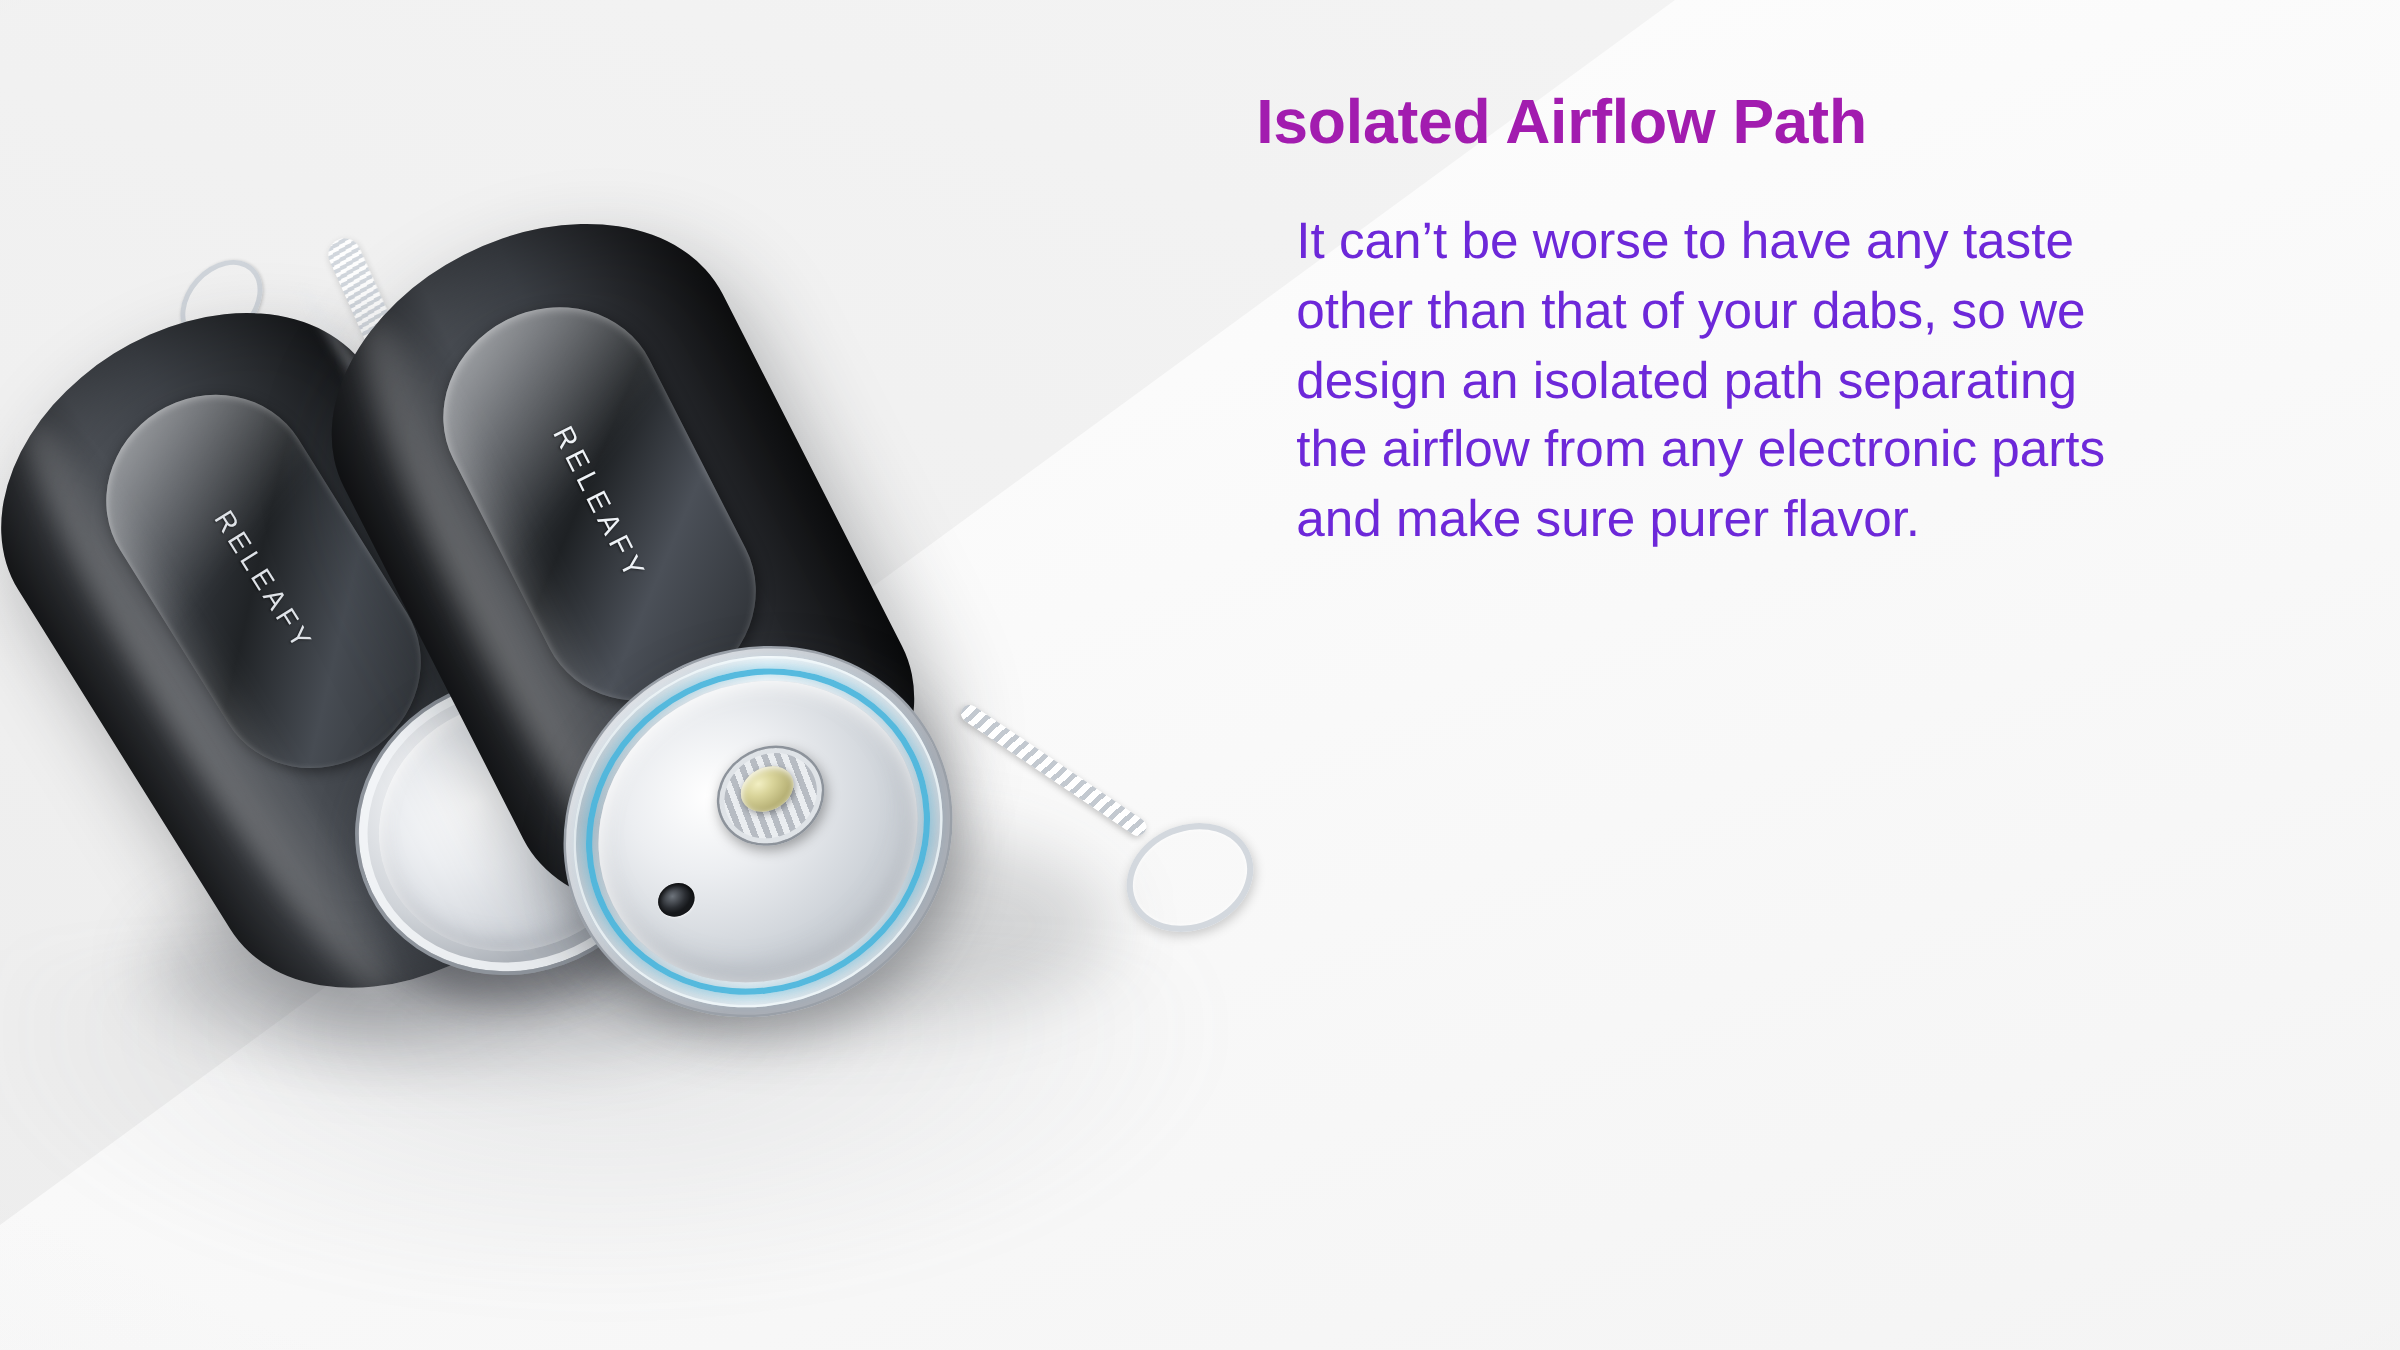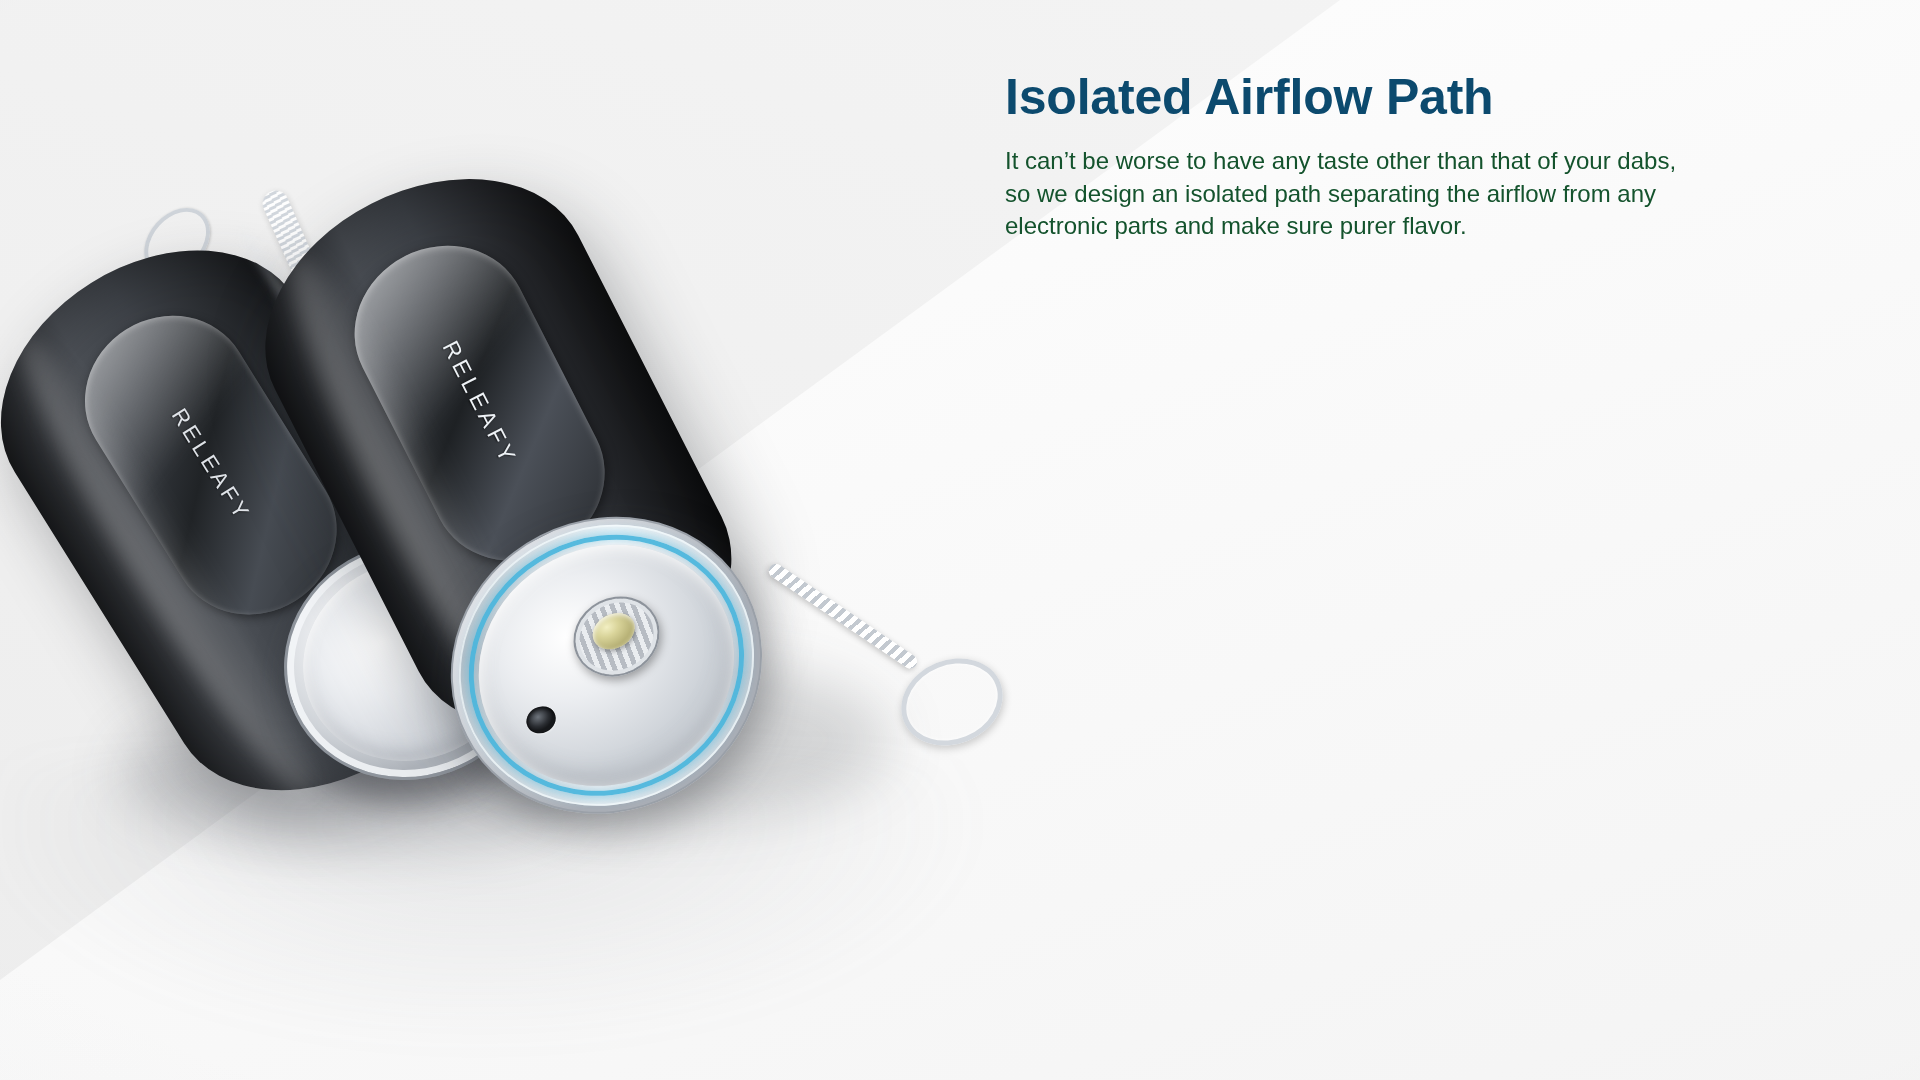--- a/index.html
+++ b/index.html
@@ -266,28 +266,29 @@
   .shadow-right{
     position:absolute; left:430px; top:660px; width:460px; height:160px;
     border-radius:50%; background:rgba(45,50,58,.18); filter:blur(28px);
   }
 
   
   #copy{
     position:absolute; left:1005px; top:70px; width:700px;
   }
   .headline{
-    color:#0c4a6e;
+    color:#a21caf;
     font-size:50px; font-weight:bold; letter-spacing:-.2px;
-    line-height:1.1; margin-bottom:20px;
+    line-height:1.1; margin-bottom:40px;
   }
   .bodytext{
-    color:#14532d;
-    font-size:24px; line-height:1.36; font-weight:400;
+    color:#6d28d9;
+    font-size:41px; line-height:1.36; font-weight:400;
     max-width:680px;
+    margin-left:32px;
   }
 </style>
 </head>
 <body>
 
 <div id="stage">
 
   <div class="bg-base"></div>
   <div class="bg-wedge-mid"></div>
   <div class="bg-wedge-right"></div>

